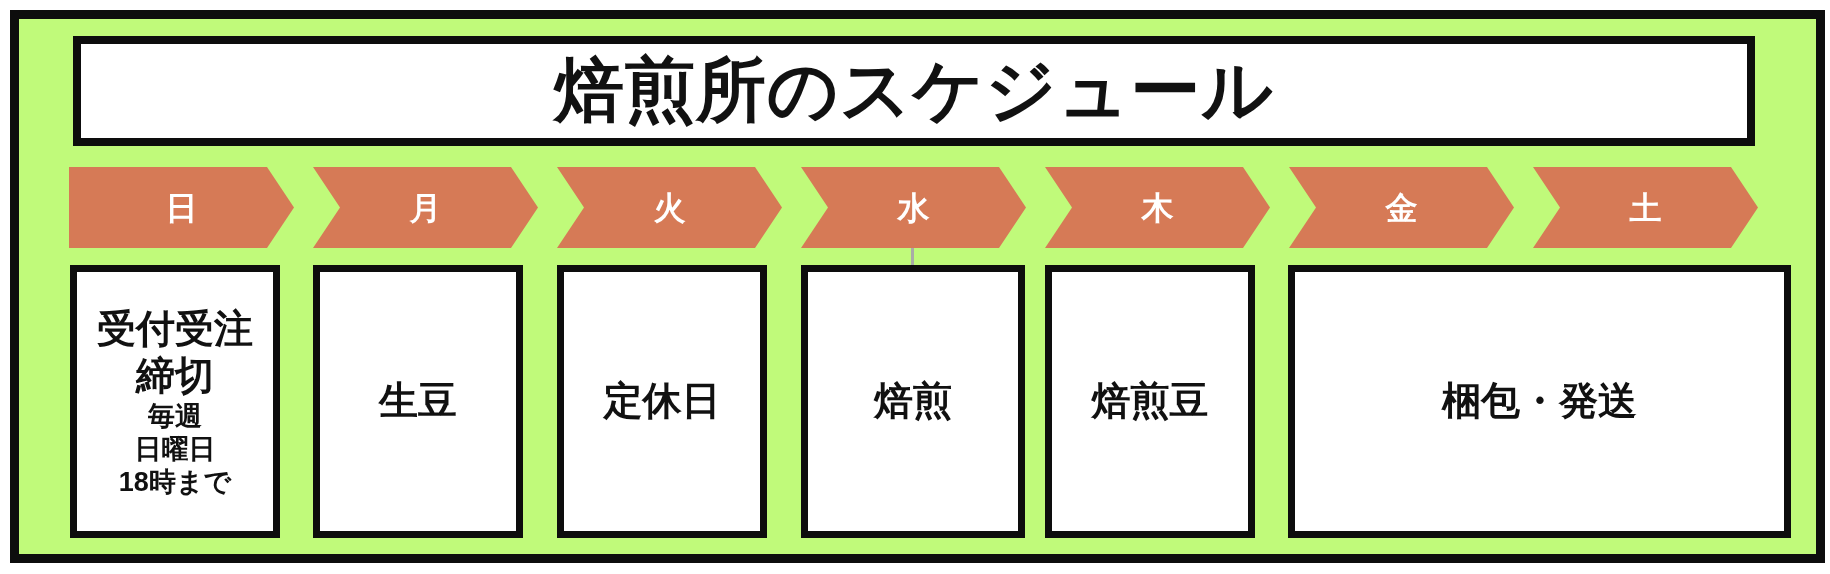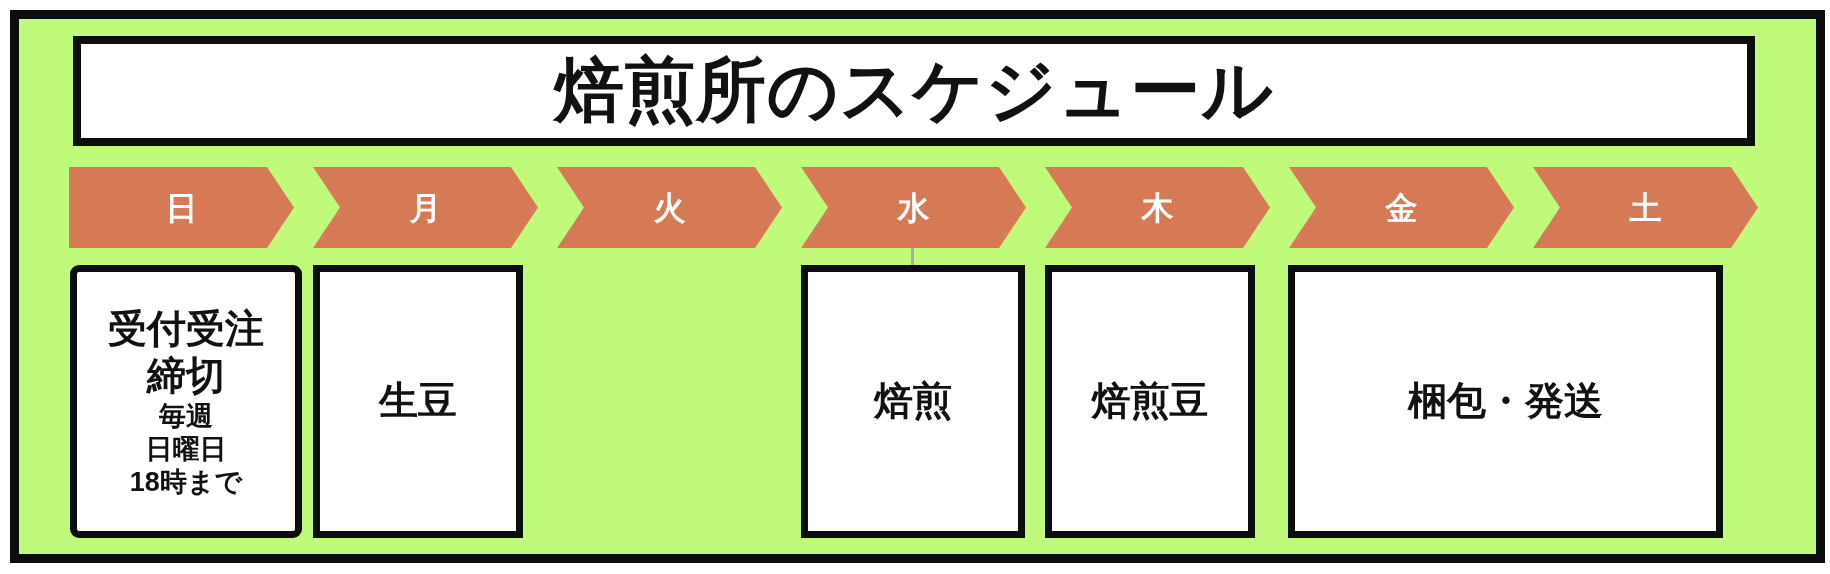--- a/index.html
+++ b/index.html
@@ -36,26 +36,26 @@
     position:absolute; left:911px; top:248px; width:3px; height:18px;
     background:var(--connector-gray,#a9aca7);
   }
   .task-box {
     position:absolute; top:265px; height:273px;
     box-sizing:border-box; border:7px solid var(--border-black,#0d0d0d);
     background:var(--box-white,#ffffff);
     display:flex; flex-direction:column; align-items:center; justify-content:center;
     text-align:center; color:var(--text-black,#111111); font-weight:bold;
   }
-  .b1 { left:70px;   width:232px;border-radius:9px; }
+  .b1 { left:70px;   width:210px; }
   .b2 { left:313px;  width:210px; }
   .b3 { left:557px;  width:210px; }
   .b4 { left:801px;  width:224px; }
   .b5 { left:1045px; width:210px; }
-  .b6 { left:1288px; width:435px; }
+  .b6 { left:1288px; width:503px; }
   .line-lg { font-size:39px; line-height:1.5; white-space:nowrap; }
   .b1 .line-lg { line-height:1.22; }
   .line-sm { font-size:27px; line-height:1.22; white-space:nowrap; }
   .sub-group { margin-top:0; }
 </style>
 </head>
 <body>
 
 <div class="stage">
   <div class="frame"></div>
@@ -95,20 +95,23 @@
       <div class="line-sm">毎週</div>
       <div class="line-sm">日曜日</div>
       <div class="line-sm">18時まで</div>
     </div>
   </div>
 
   <div class="task-box b2">
     <div class="line-lg">生豆</div>
   </div>
 
+  <div class="task-box b3">
+    <div class="line-lg">定休日</div>
+  </div>
 
   <div class="task-box b4">
     <div class="line-lg">焙煎</div>
   </div>
 
   <div class="task-box b5">
     <div class="line-lg">焙煎豆</div>
   </div>
 
   <div class="task-box b6">

